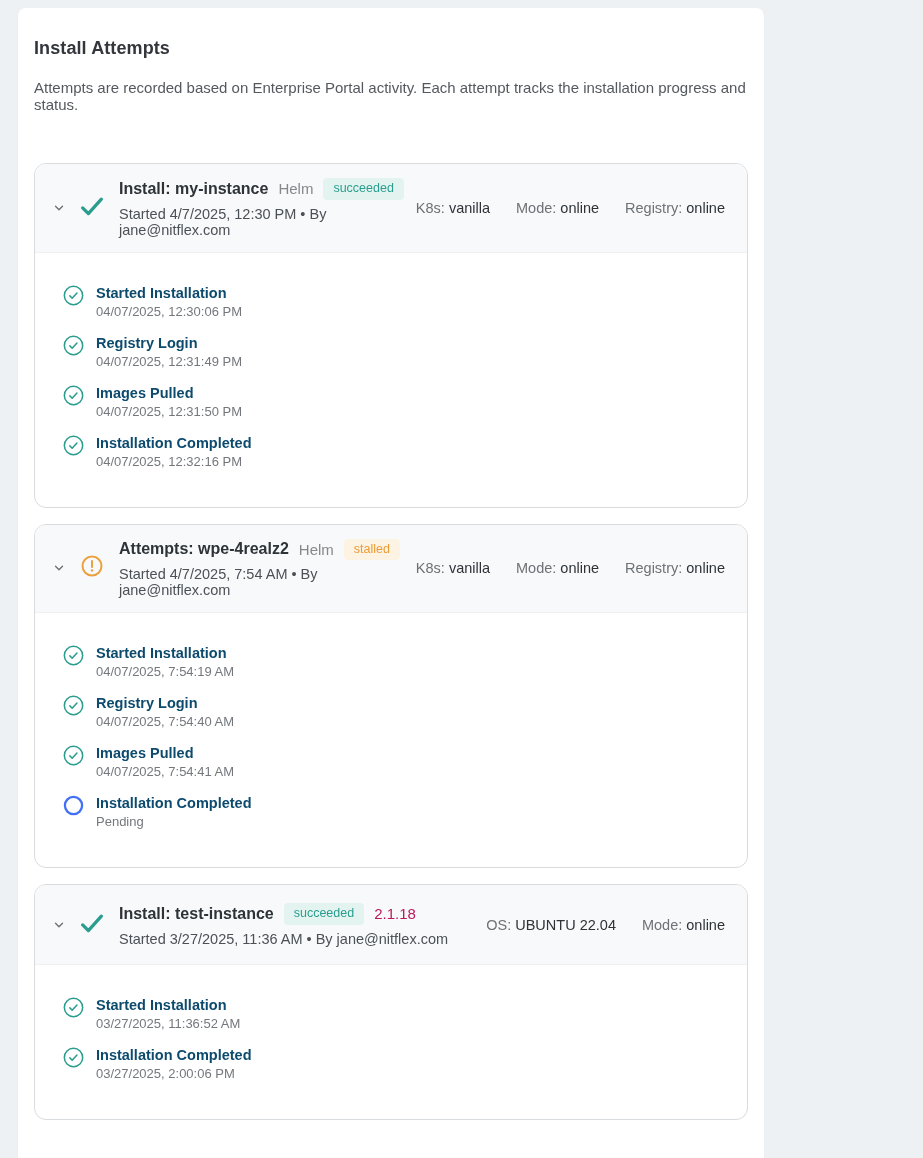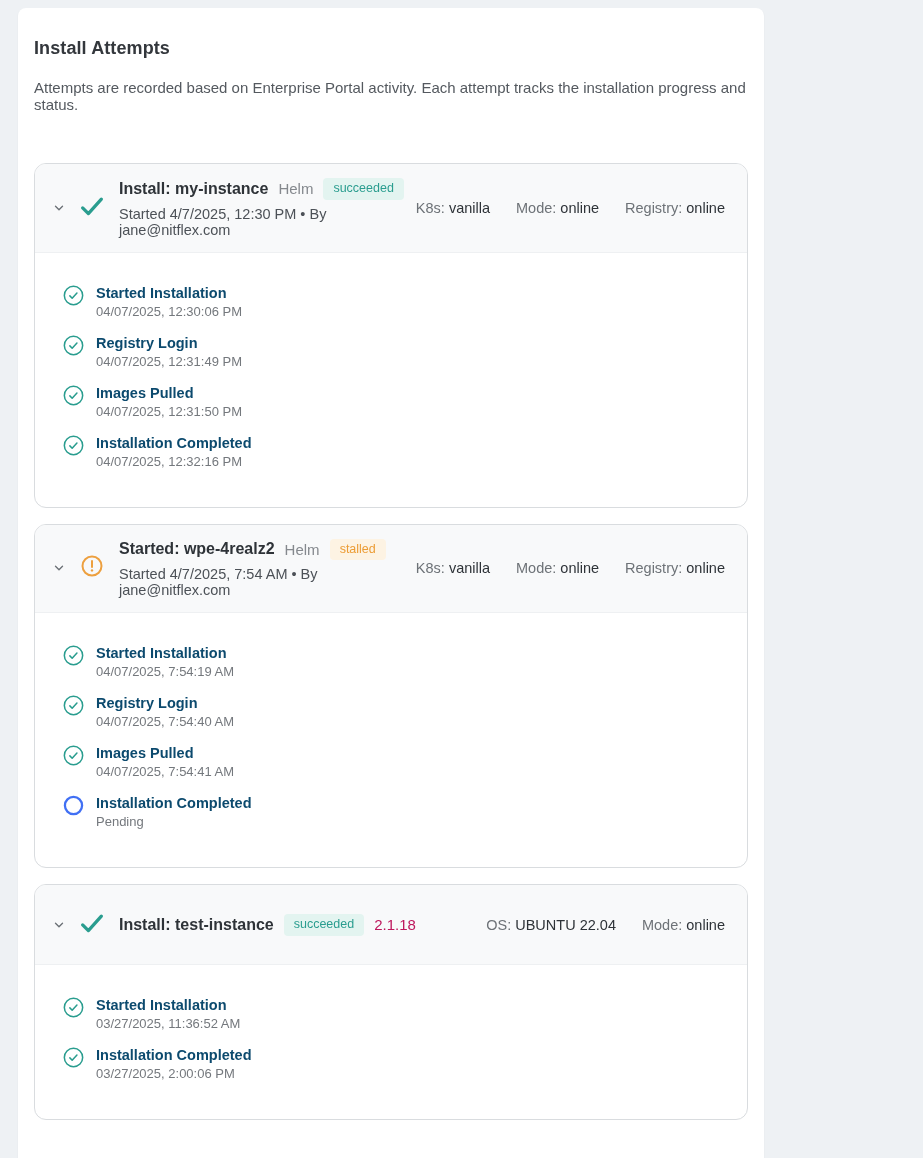--- a/index.html
+++ b/index.html
@@ -238,21 +238,21 @@
         <span>
           <svg width="24" height="24" viewBox="0 0 24 24">
                 <circle cx="12" cy="12" r="9.5" fill="none" stroke="#eda03f" stroke-width="2"></circle>
                 <line x1="12" y1="7" x2="12" y2="13" stroke="#eda03f" stroke-width="2" stroke-linecap="round"></line>
                 <circle cx="12" cy="16.4" r="1.2" fill="#eda03f"></circle>
               </svg>
         </span>
       </span>
       <span class="head-text">
         <span class="head-line1">
-          <span class="attempt-title">Started: wpe-4realz2</span>
+          <span class="attempt-title">Attempts: wpe-4realz2</span>
           <span class="attempt-subtype">Helm</span>
           <span class="badge warning">stalled</span>
 
         </span>
         <span class="attempt-started" style="display:block">Started 4/7/2025, 7:54 AM • By jane@nitflex.com</span>
       </span>
       <span class="attempt-meta">
   <span><span class="meta-label">K8s:</span> <span class="meta-value">vanilla</span></span>
 
   <span><span class="meta-label">Mode:</span> <span class="meta-value">online</span></span>
@@ -341,20 +341,21 @@
         </span>
 
       </span>
       <span class="head-text">
         <span class="head-line1">
           <span class="attempt-title">Install: test-instance</span>
 
           <span class="badge success">succeeded</span>
           <span class="attempt-version">2.1.18</span>
         </span>
+        <span class="attempt-started" style="display:block">Started 3/27/2025, 11:36 AM • By jane@nitflex.com</span>
       </span>
       <span class="attempt-meta">
   <span><span class="meta-label">OS:</span> <span class="meta-value">UBUNTU 22.04</span></span>
 
   <span><span class="meta-label">Mode:</span> <span class="meta-value">online</span></span>
 </span>
     </div>
     <div class="step-list">
   <div class="step-row">
     <span class="step-icon-wrap">

